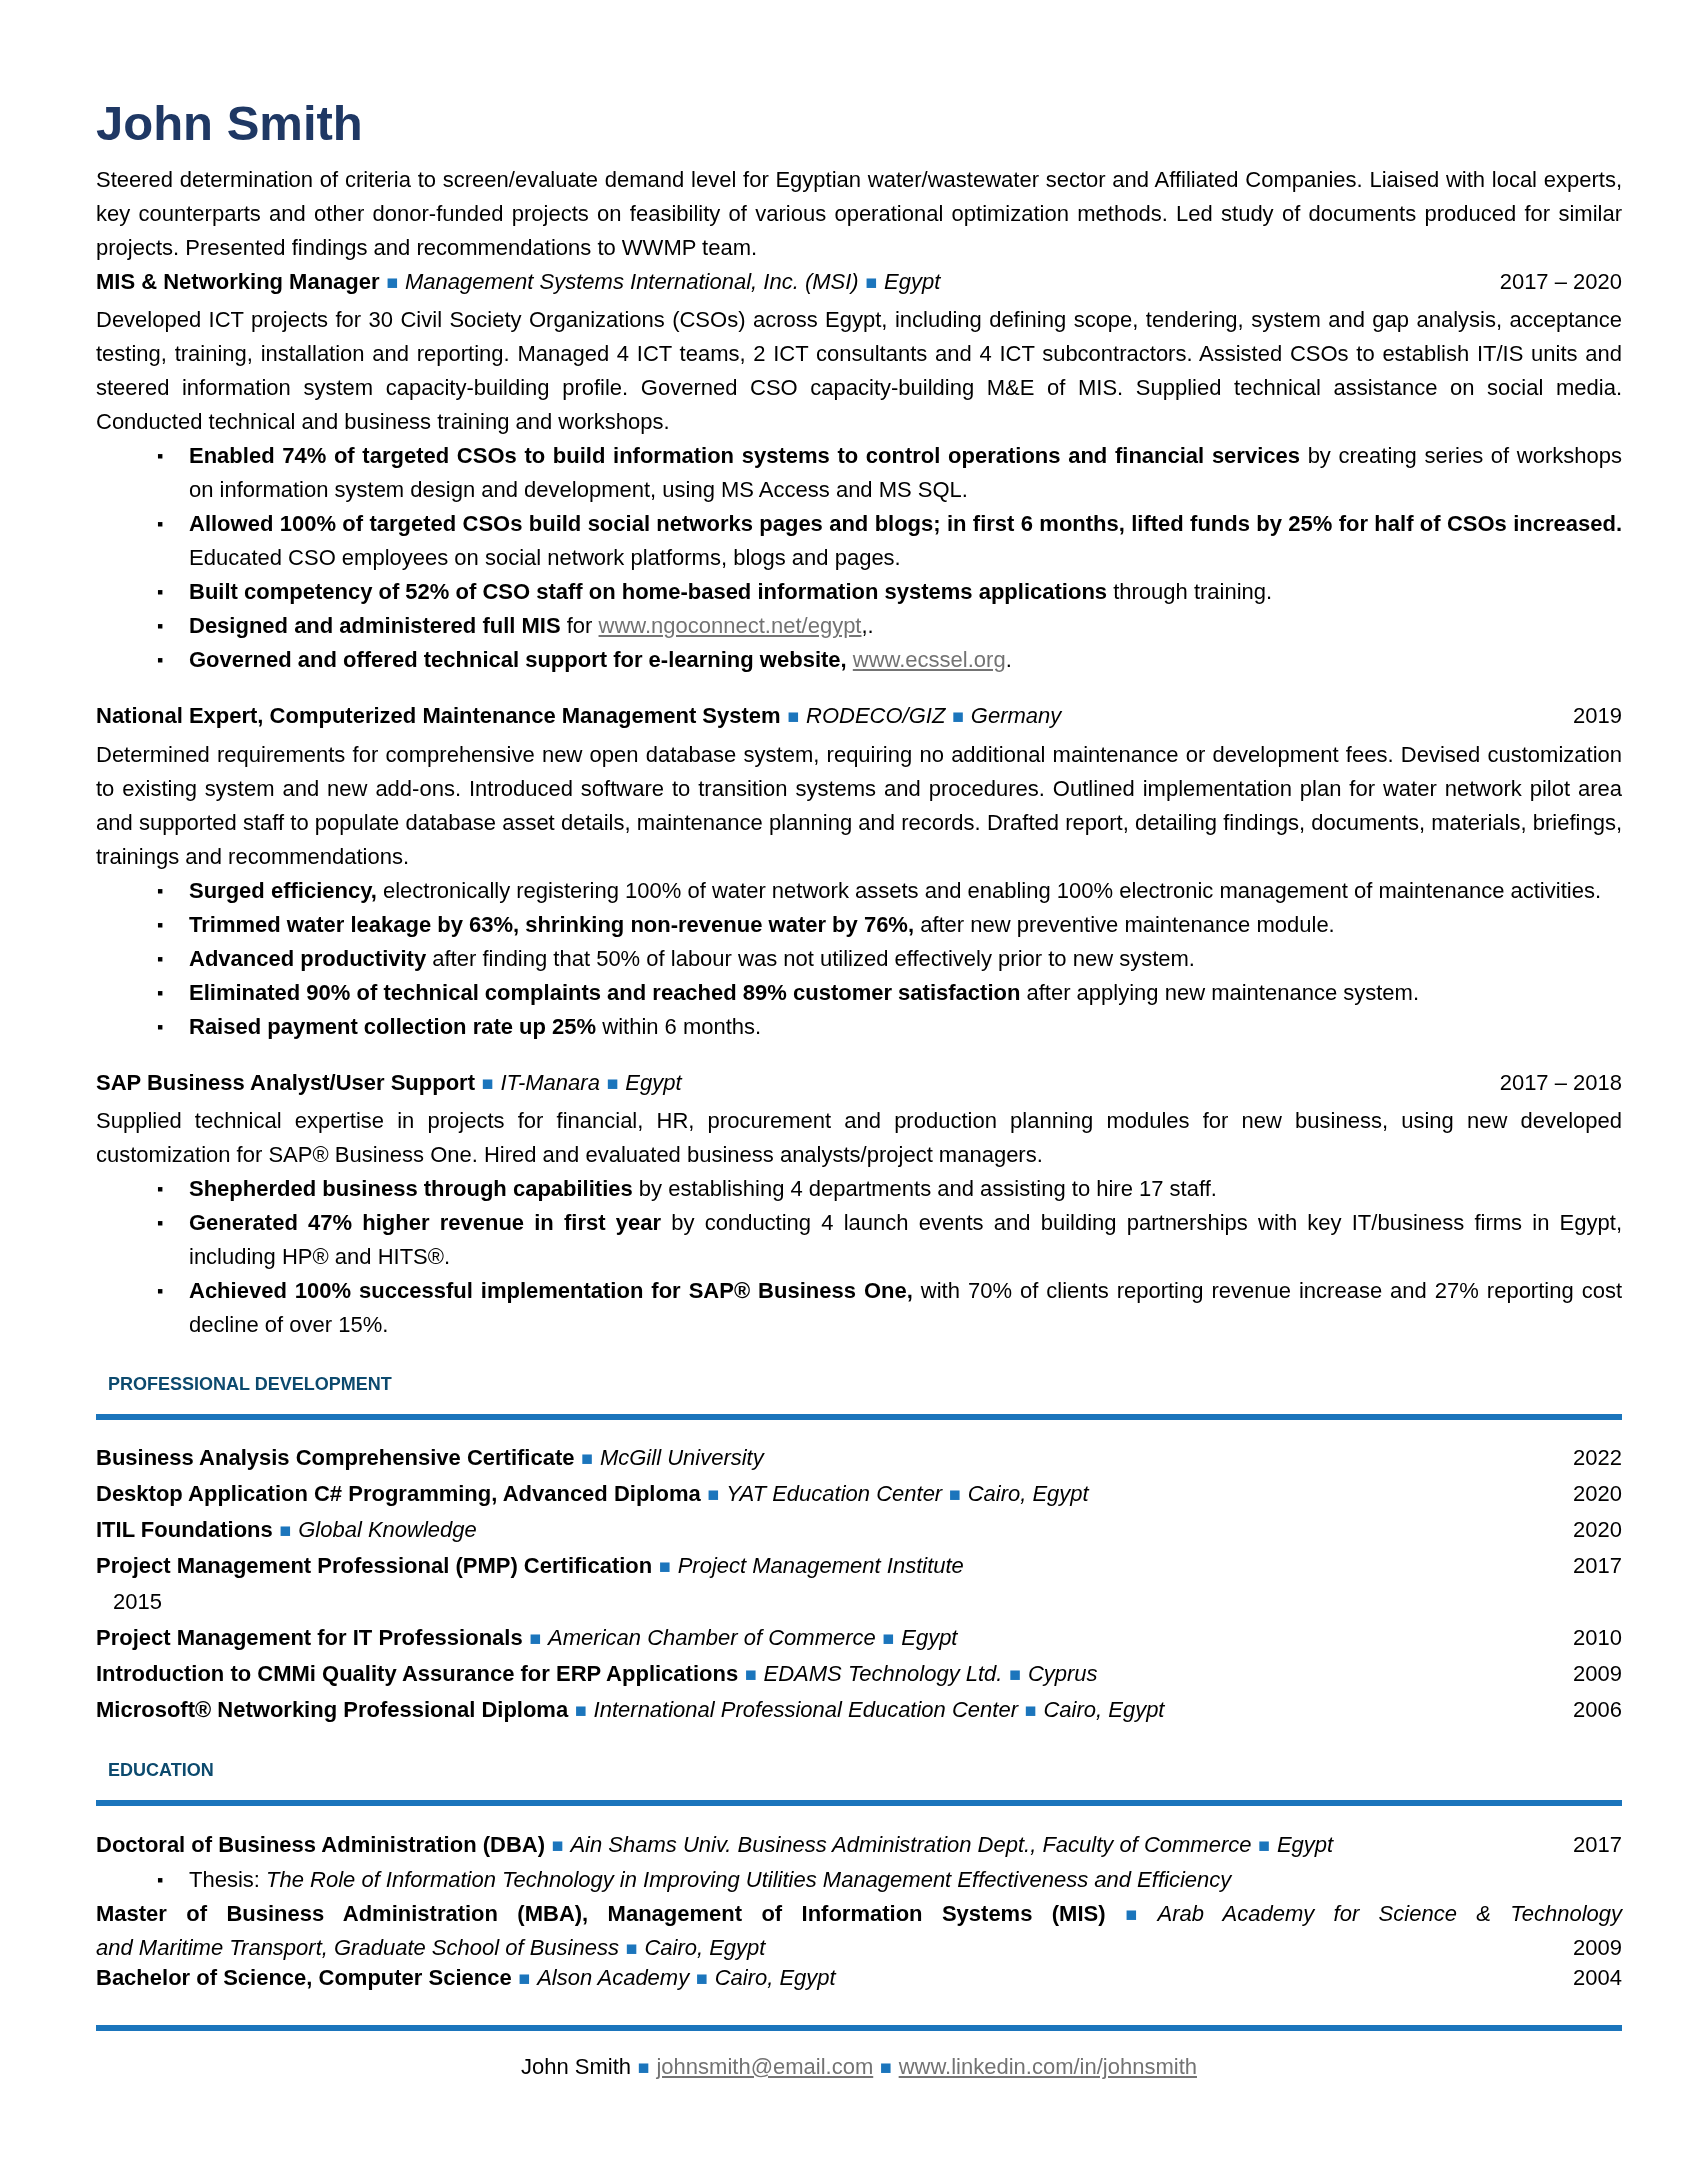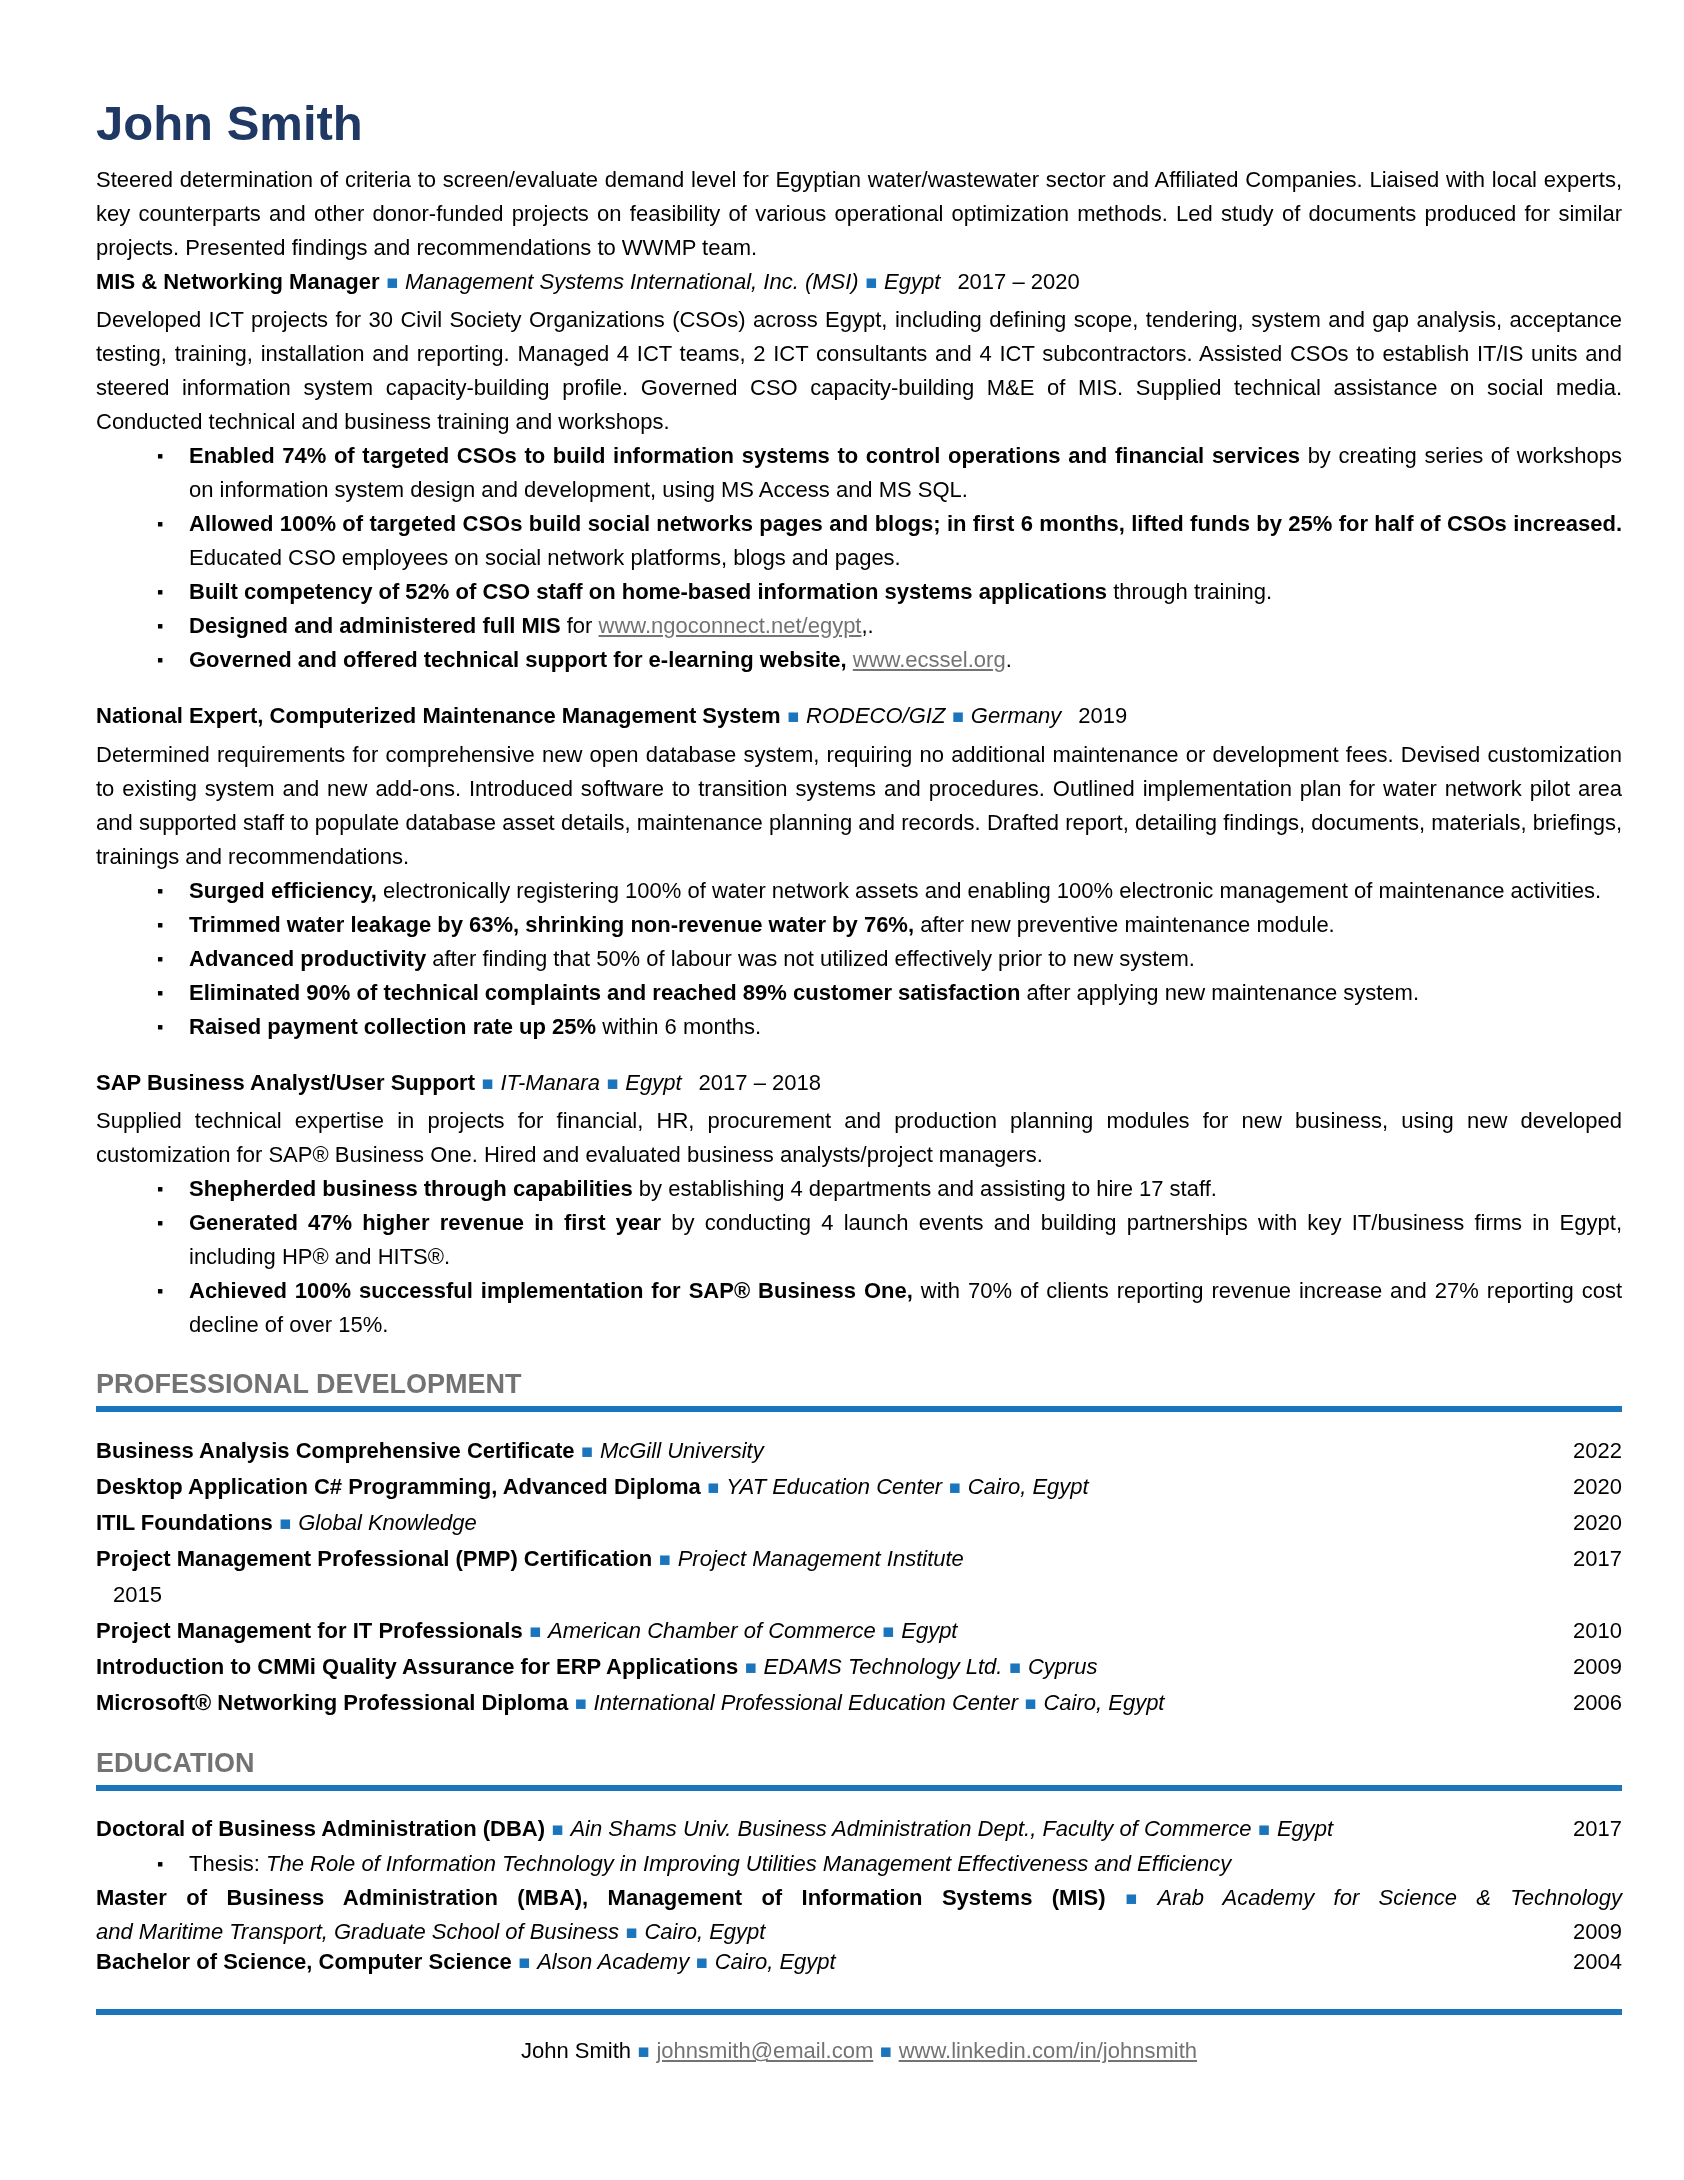--- a/index.html
+++ b/index.html
@@ -13,31 +13,31 @@
     overflow:hidden;
   }
   h1.name {
     font-size:49px; line-height:56px; font-weight:bold;
     color:#1F3864; margin:0 0 12px 0;
   }
   .para { margin:0; text-align:justify; }
   .b { font-weight:bold; }
   .i { font-style:italic; }
   .sq { color:#1B75BC; font-size:19.6px; margin:0 6.8px; }
-  .row { display:flex; align-items:baseline; }
+  .row { display:flex; justify-content:space-between; align-items:baseline; }
   .left { white-space:nowrap; margin:0; }
   .year { white-space:nowrap; margin-left:17px; }
   .jobdesc { margin-top:4.3px; }
   .job { margin-top:22px; }
   .job.first { margin-top:0; }
   .bullet { display:flex; }
   .marker { flex:0 0 32px; width:32px; margin-left:61px; font-size:18px; color:#000; }
   .btext { flex:1; margin:0; text-align:justify; }
   .section { margin-top:24px; }
-  .sec-h { font-size:27px; line-height:36px; font-weight:bold; color:#737373; margin:0; }
+  .sec-h { font-size:18px; line-height:36px; font-weight:bold; color:#0c4a6e; margin:12px; }
   .rule { height:6px; background:#1B75BC; margin:4.3px 0 20.4px 0; }
   .pd-row { display:flex; justify-content:space-between; align-items:center; line-height:36px; }
   .link { color:#737373; text-decoration:underline; cursor:pointer; }
   .jl { text-align:justify; text-align-last:justify; }
   .footer-rule { height:6px; background:#1B75BC; margin-top:34px; }
   .footer { text-align:center; margin-top:19px; }
 </style>
 </head>
 <body>
 

